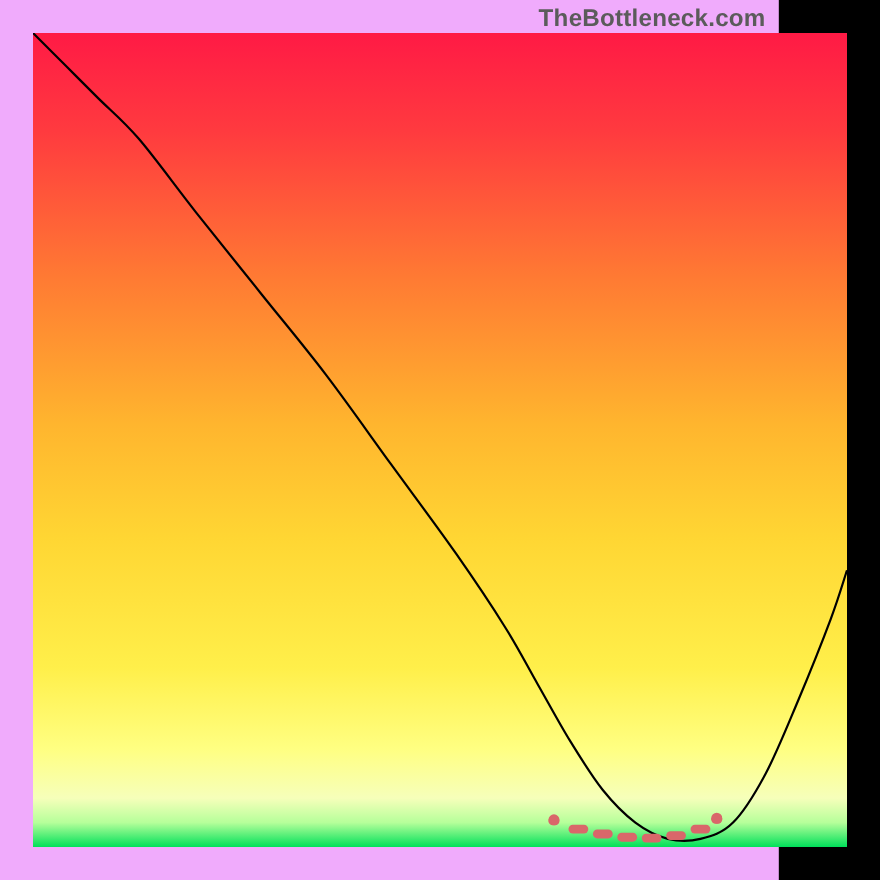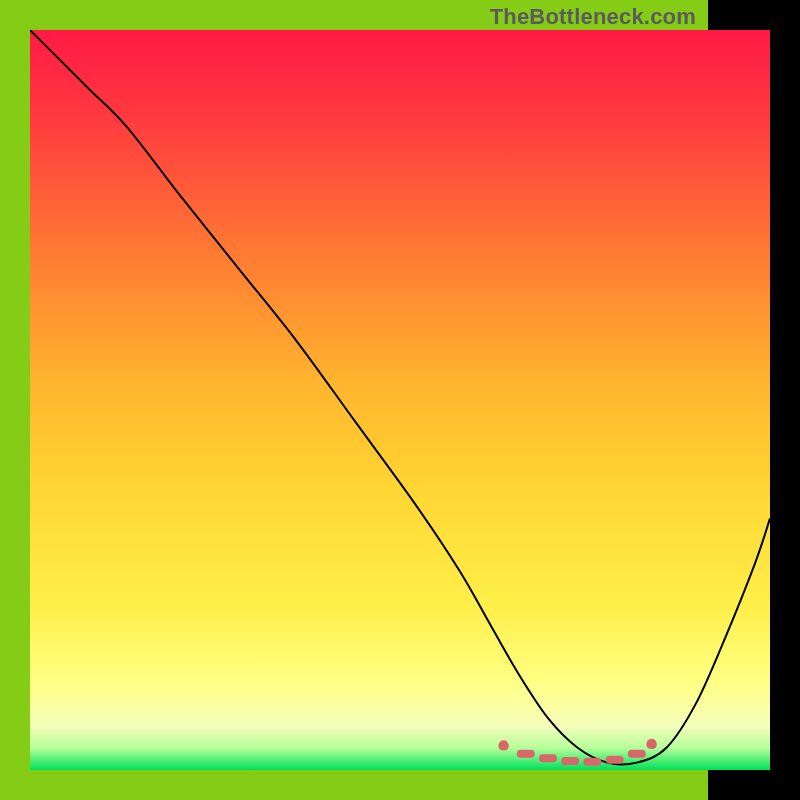--- a/index.html
+++ b/index.html
@@ -1,21 +1,21 @@
 <!DOCTYPE html>
 <html><head>
 <meta charset="utf-8">
 <style>
   * { margin: 0; padding: 0; box-sizing: border-box; }
   html, body { width: 800px; height: 800px; overflow: hidden; background: #000; }
   .stage {
     position: relative;
     width: 708px;
     height: 800px;
-    background: #84cc16;
+    background: #f0abfc;
   }
   .watermark {
     position: absolute;
     top: 4px;
     right: 12px;
     font-family: Arial, Helvetica, sans-serif;
     font-size: 22px;
     font-weight: 600;
     color: #5b5b5b;
     letter-spacing: 0.2px;

